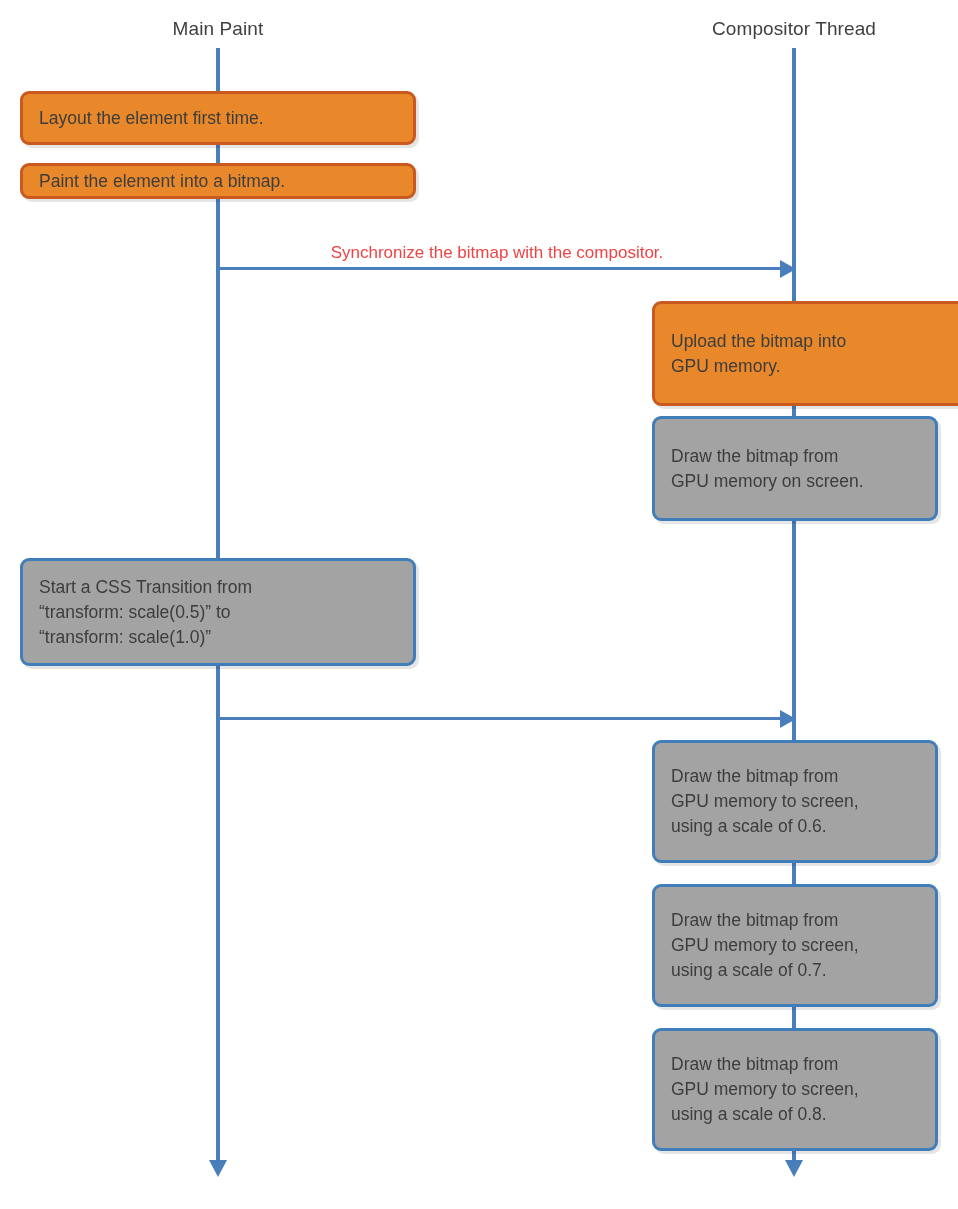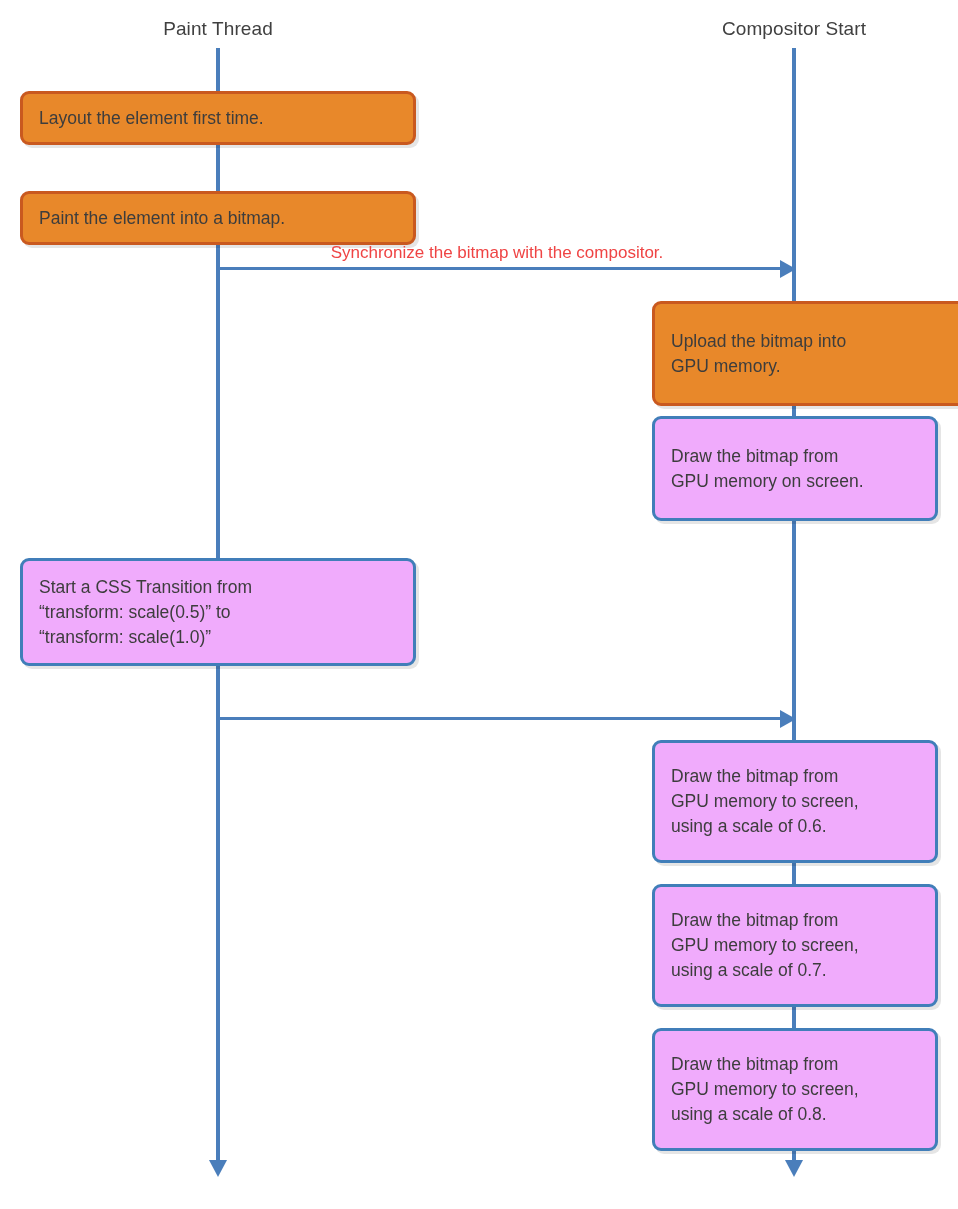--- a/index.html
+++ b/index.html
@@ -59,21 +59,21 @@
     box-shadow: 3px 3px 0 rgba(0,0,0,0.10);
     display: flex;
     align-items: center;
     padding: 2px 16px;
   }
   .box.orange {
     background: #e8882a;
     border-color: #c9591f;
   }
   .box.blue {
-    background: #f0abfc;
+    background: #a3a3a3;
     border-color: #417eb9;
   }
   .box-label {
     font-size: 17.5px;
     line-height: 25px;
     color: #3d3d3d;
     white-space: pre-line;
   }
   .box.orange .box-label { color: #3d3d3d; }
 
@@ -96,30 +96,30 @@
     font-size: 17px;
     color: #ef4444;
     white-space: nowrap;
     transform: translateX(-50%);
   }
 </style>
 </head>
 <body>
 
 <div id="diagram">
-    <div class="thread-title" style="left: 218px; top: 18px;">Paint Thread</div>
+    <div class="thread-title" style="left: 218px; top: 18px;">Main Paint</div>
     <div class="lifeline" style="left: 218px; top: 48px; height: 1112px;"></div>
     <div class="lifeline-arrowhead" style="left: 218px; top: 1160px;"></div>
-    <div class="thread-title" style="left: 794px; top: 18px;">Compositor Start</div>
+    <div class="thread-title" style="left: 794px; top: 18px;">Compositor Thread</div>
     <div class="lifeline" style="left: 794px; top: 48px; height: 1112px;"></div>
     <div class="lifeline-arrowhead" style="left: 794px; top: 1160px;"></div>
     <div class="box orange" style="left: 20px; top: 91px; width: 396px; height: 54px;">
       <div class="box-label">Layout the element first time.</div>
     </div>
-    <div class="box orange" style="left: 20px; top: 163px; width: 396px; height: 54px; margin-top: 28px;">
+    <div class="box orange" style="left: 20px; top: 163px; width: 396px; height: 36px;">
       <div class="box-label">Paint the element into a bitmap.</div>
     </div>
     <div class="box orange" style="left: 652px; top: 290px; width: 342px; height: 105px; margin-top: 11px;">
       <div class="box-label">Upload the bitmap into
 GPU memory.</div>
     </div>
     <div class="box blue" style="left: 652px; top: 416px; width: 286px; height: 105px;">
       <div class="box-label">Draw the bitmap from
 GPU memory on screen.</div>
     </div>

